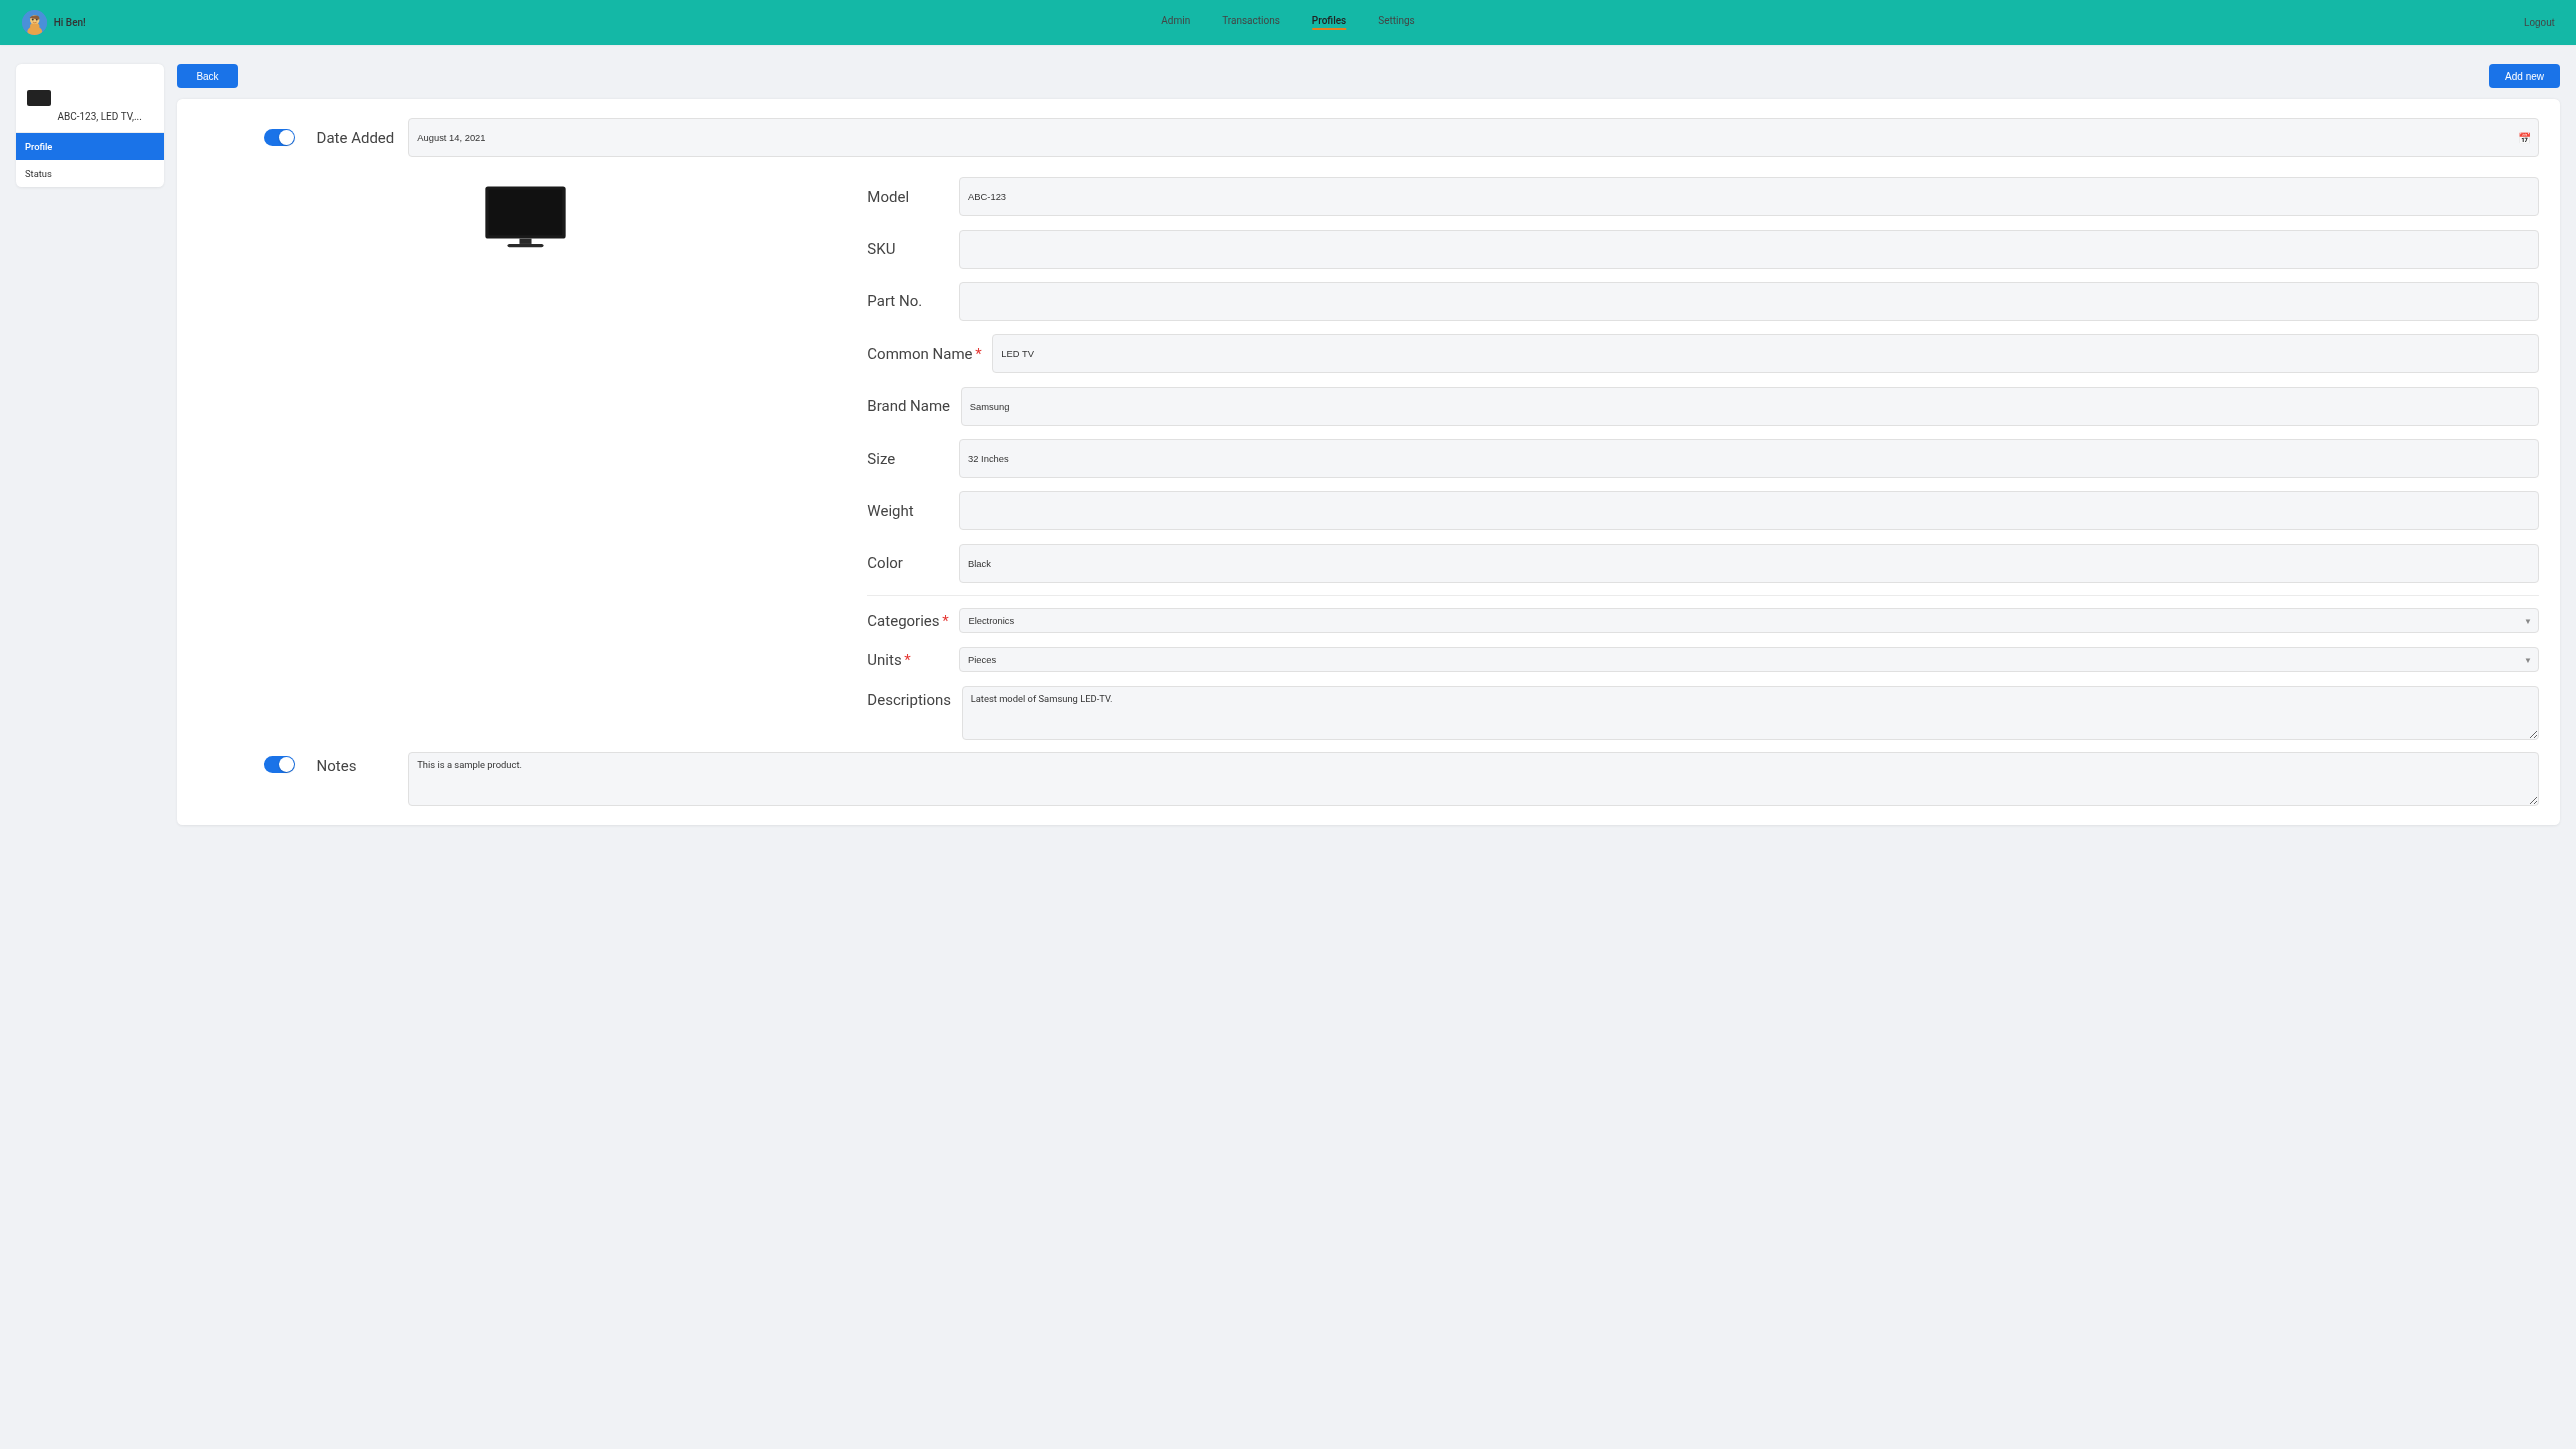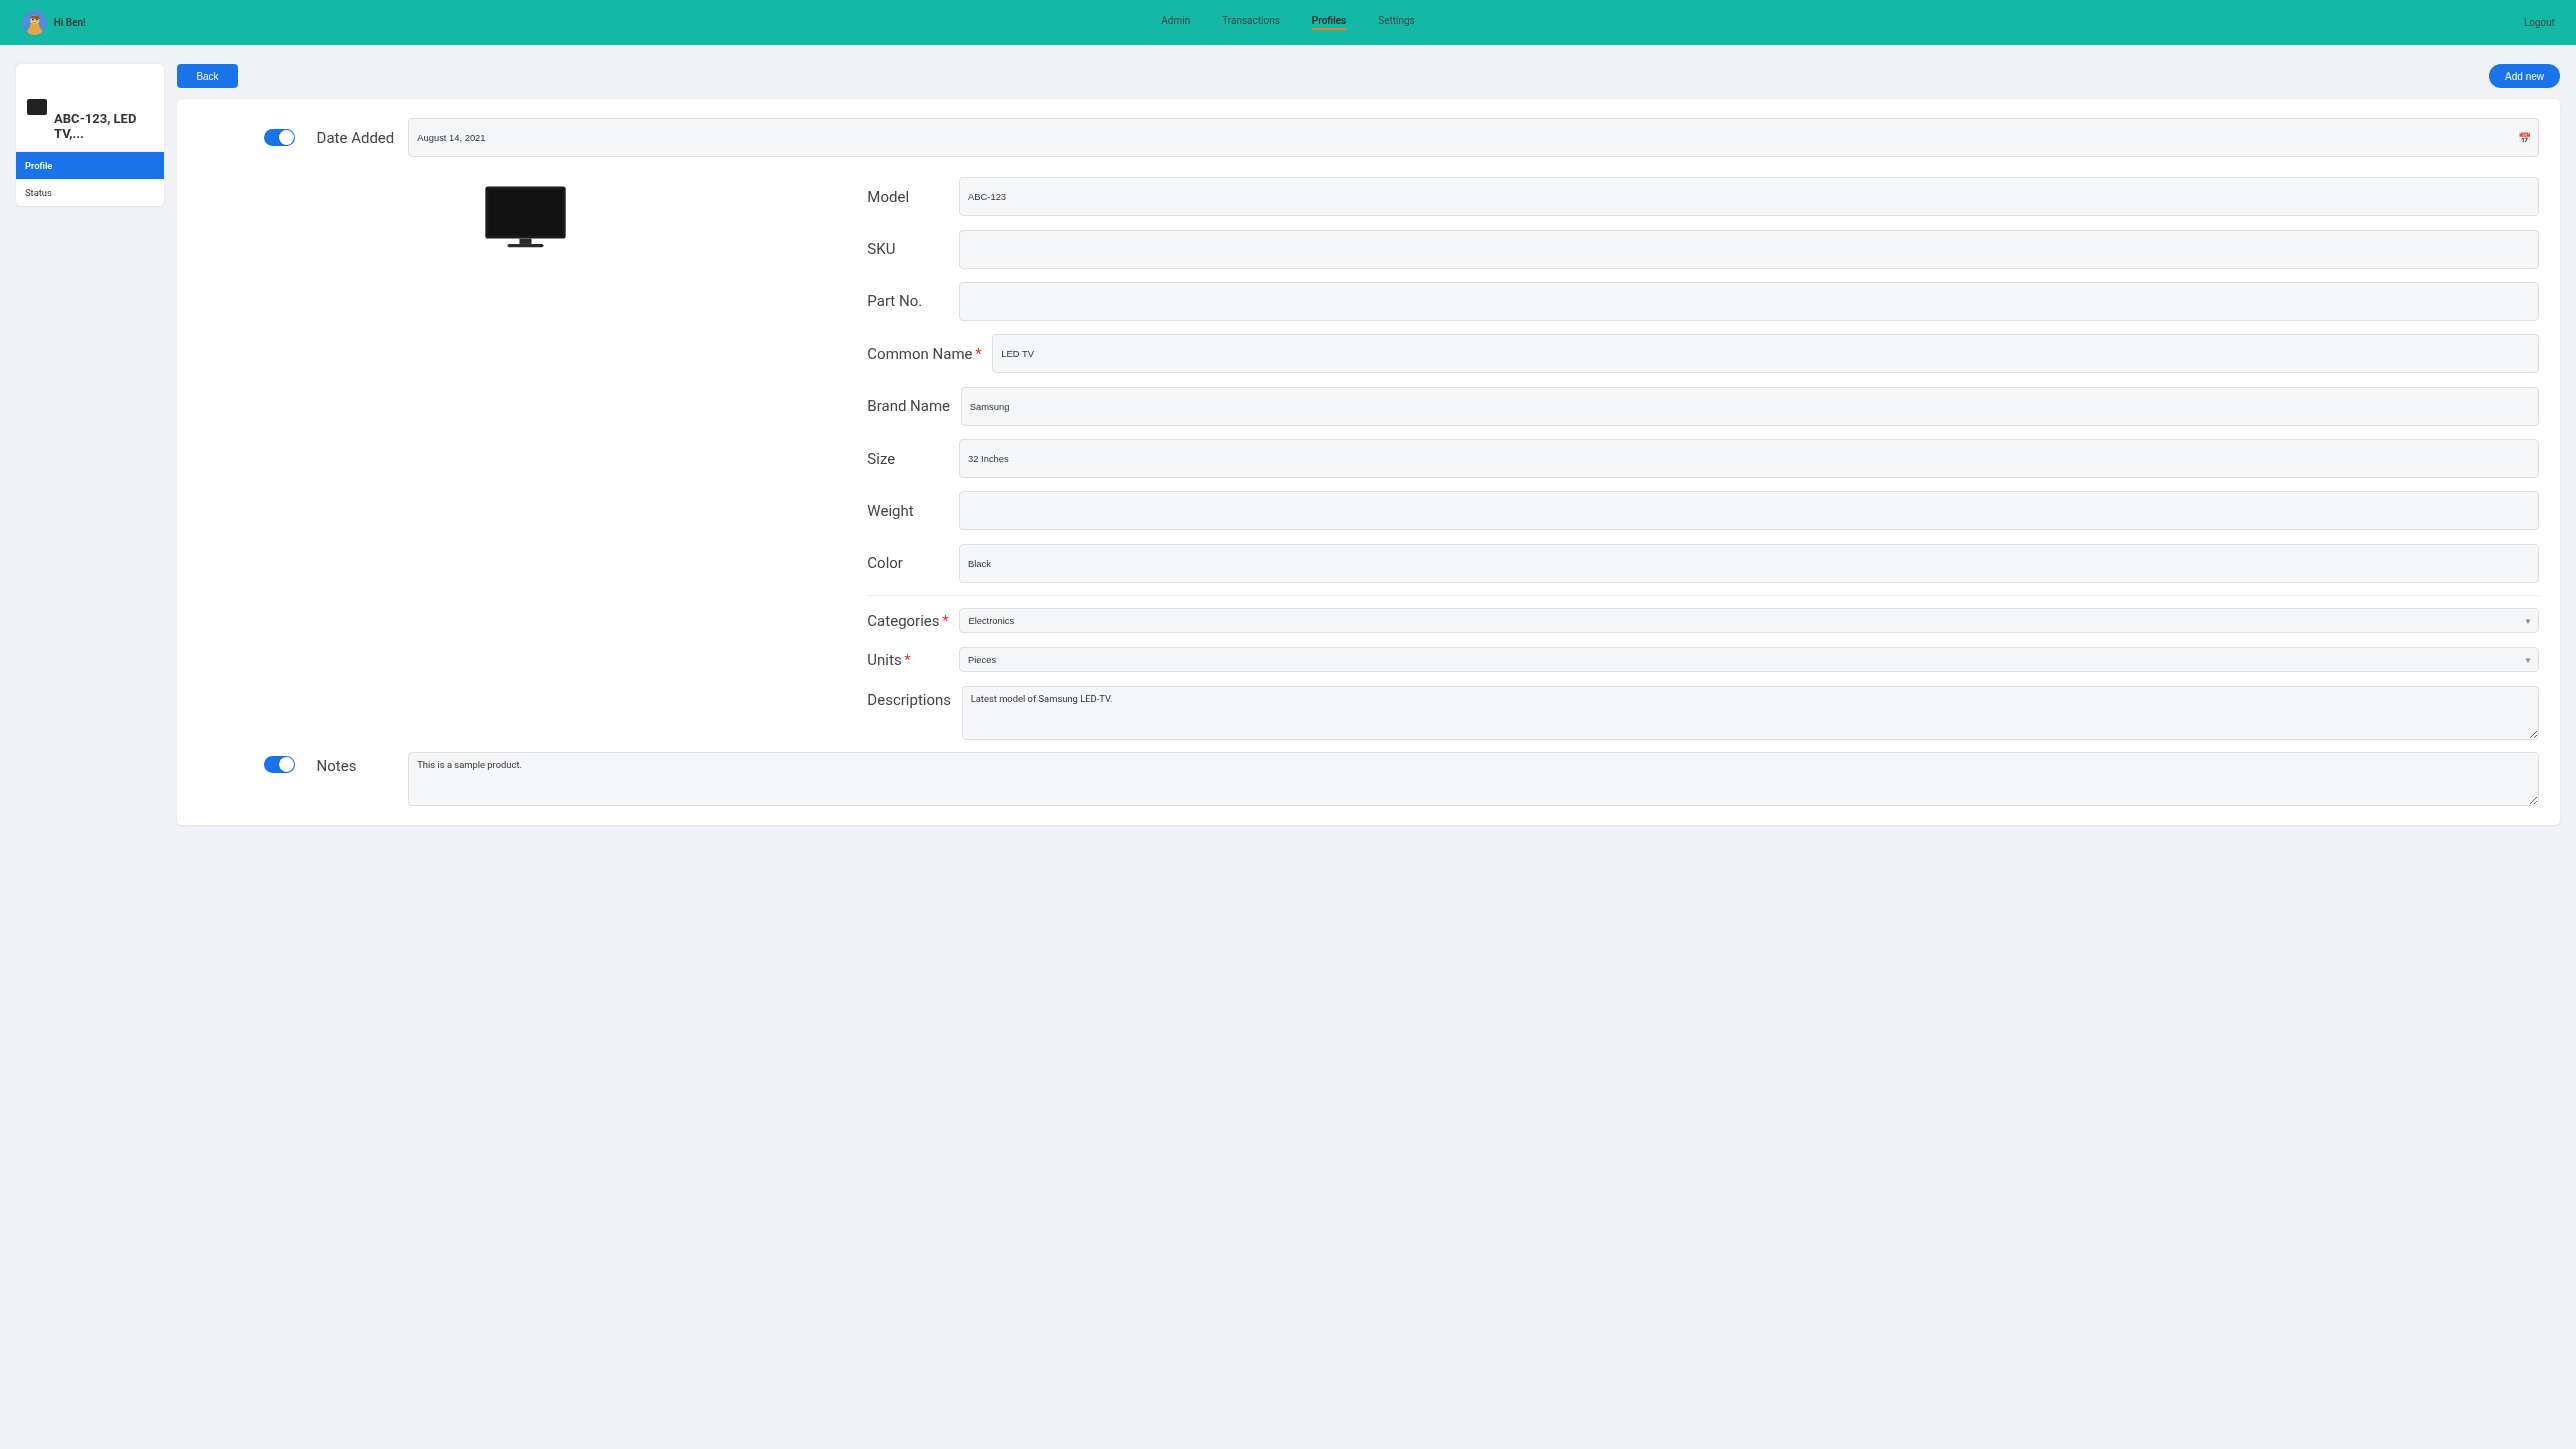--- a/index.html
+++ b/index.html
@@ -103,23 +103,23 @@
       padding: 9.4px 10.7px;
       border-bottom: 0.7px solid #eee;
     }
     .sidebar-thumb {
       width: 24px;
       height: 16px;
       background: #222;
       border-radius: 2px;
     }
     .sidebar-title {
-      font-size: 13px;
+      font-size: 10px;
       color: #333;
-      font-weight: 700;
+      font-weight: 400;
       margin-top: 38px;
     }
     .sidebar-nav-item {
       padding: 8px 9px;
       font-size: 9.4px;
       color: #333;
       cursor: pointer;
     }
     .sidebar-nav-item.active {
       background: #1a73e8;
@@ -146,21 +146,21 @@
       border-radius: 4px;
       padding: 6.7px 19px;
       font-size: 10px;
       font-weight: 500;
       cursor: pointer;
     }
     .add-new-btn {
       background: #1a73e8;
       color: #fff;
       border: none;
-      border-radius: 12px;
+      border-radius: 4px;
       padding: 6.7px 16px;
       font-size: 10px;
       font-weight: 500;
       cursor: pointer;
     }
 
     
     .form-card {
       background: #fff;
       border-radius: 5.4px;

